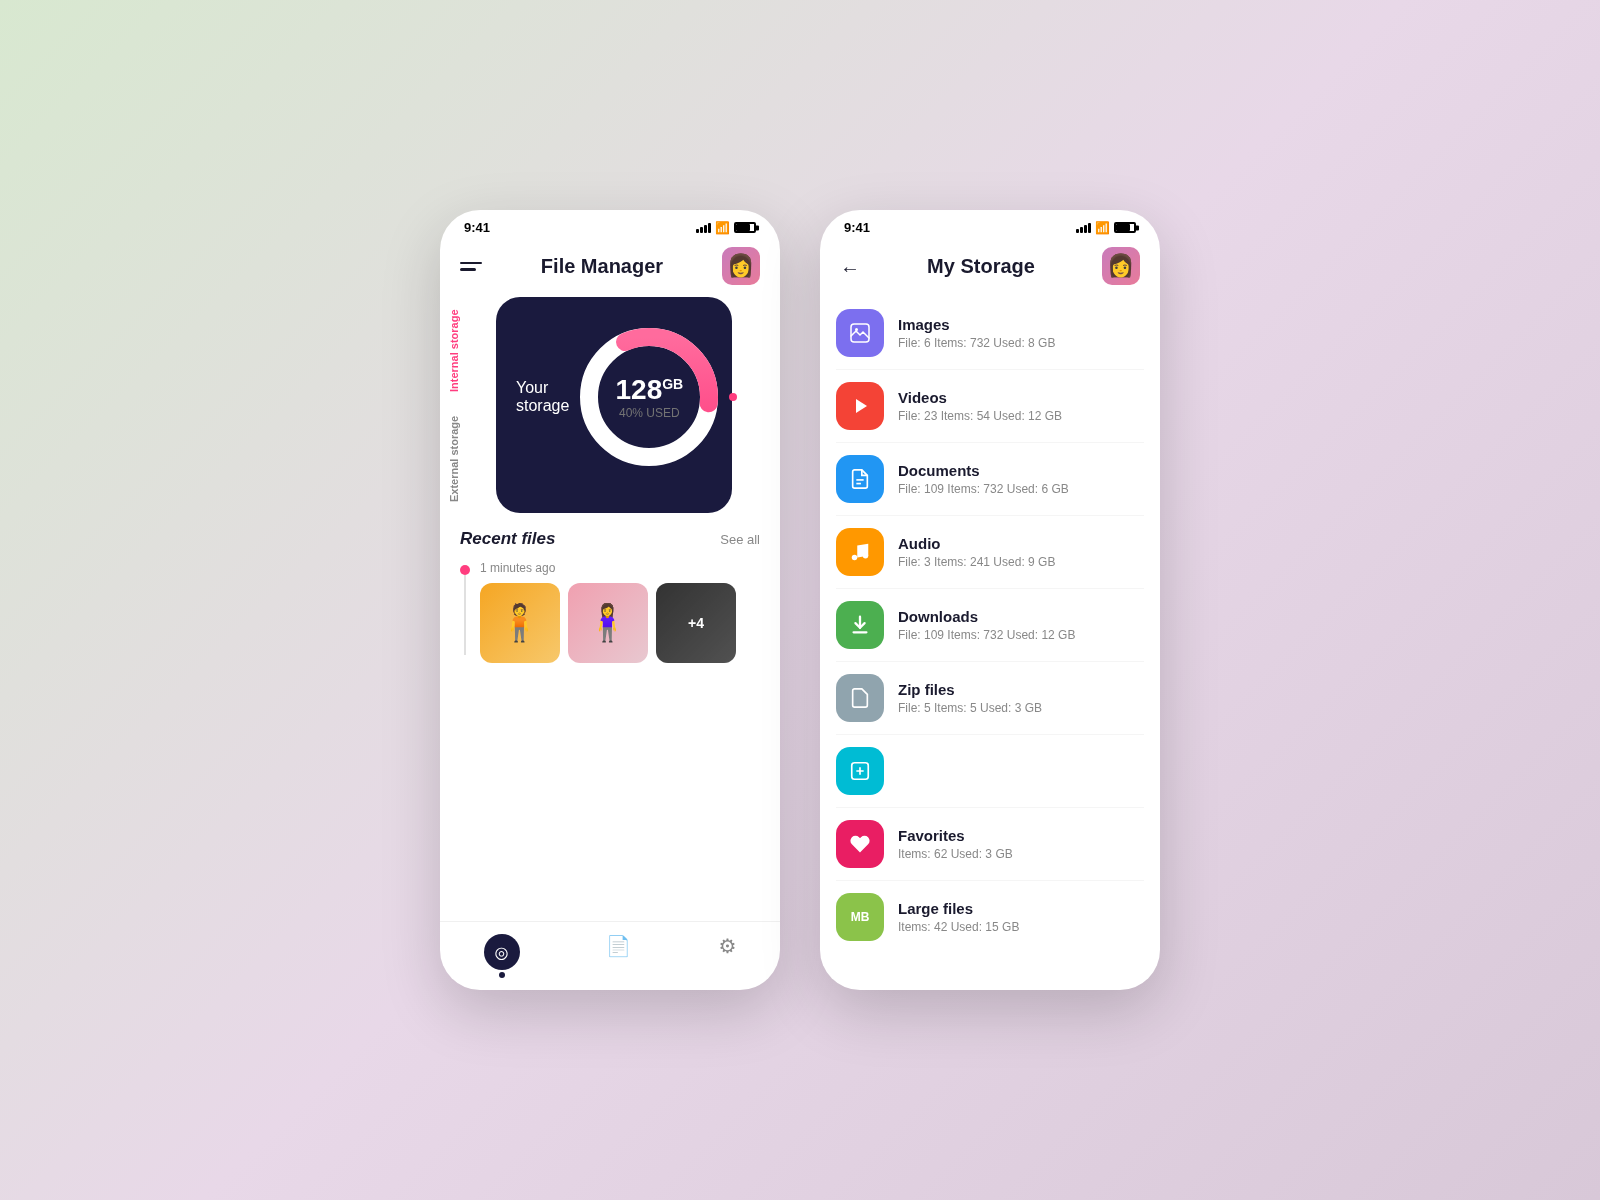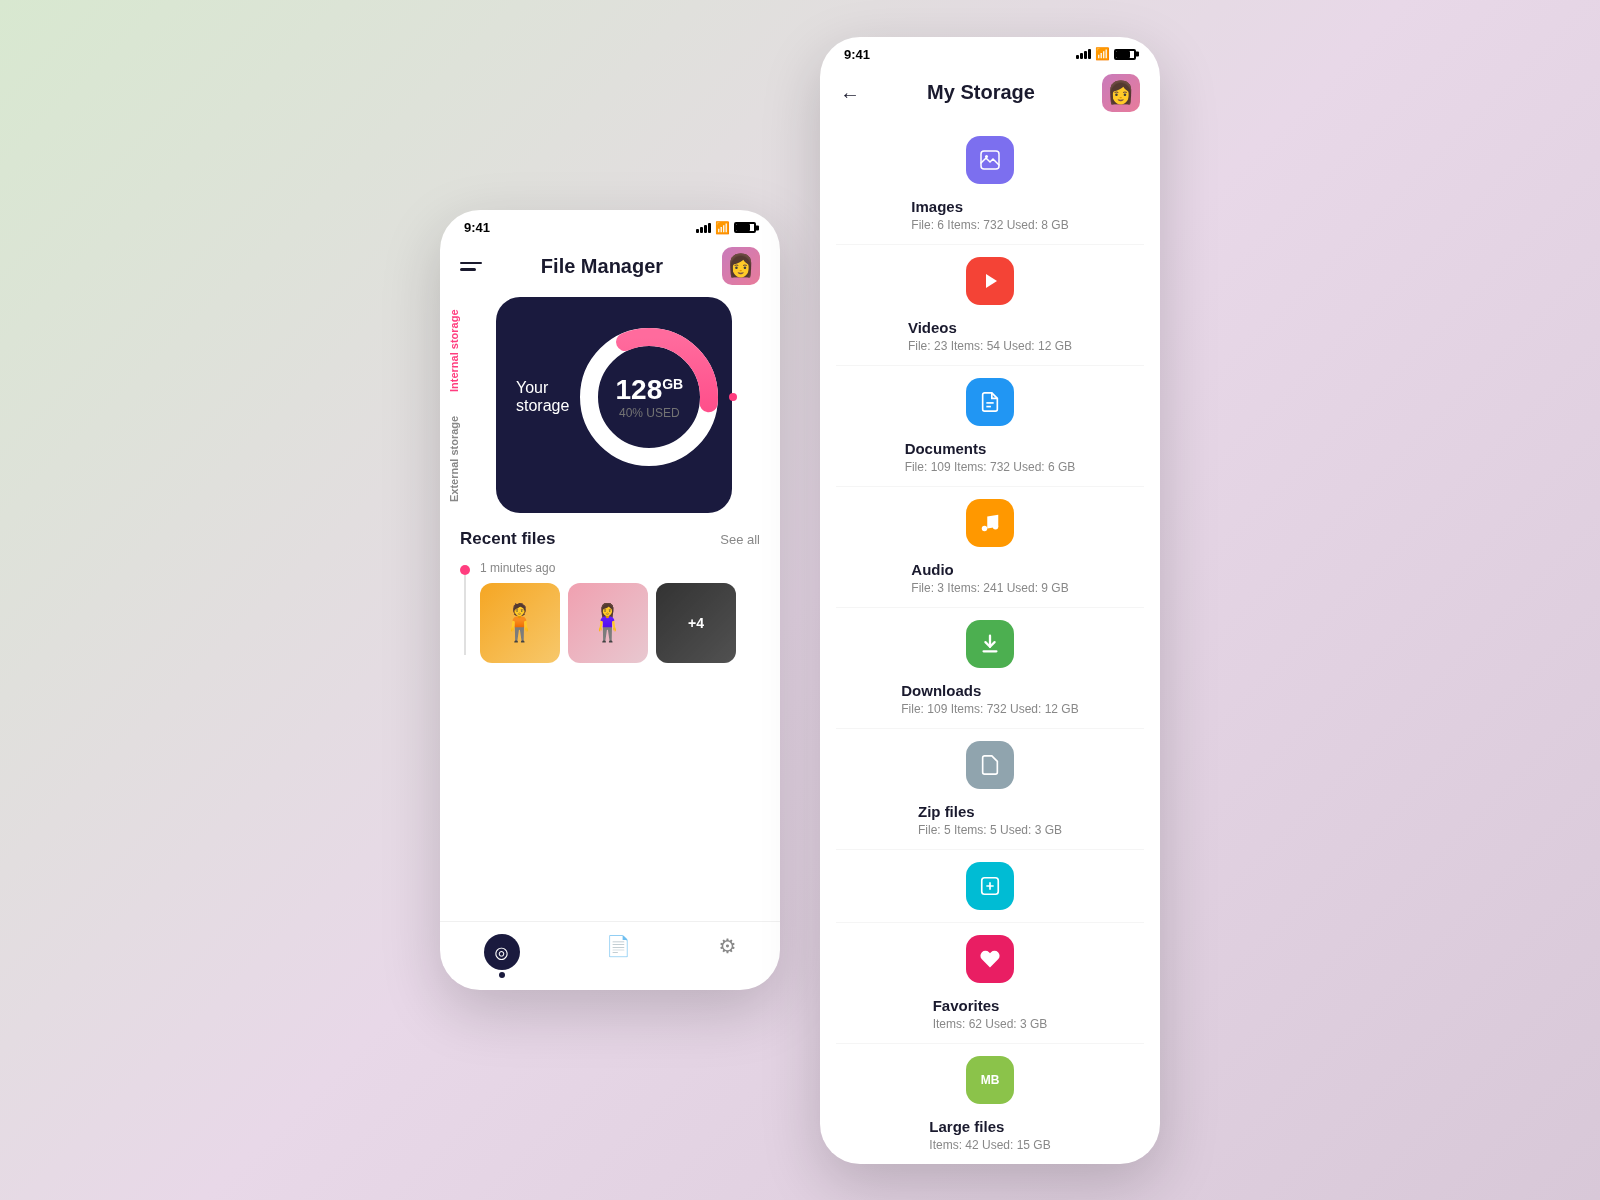--- a/index.html
+++ b/index.html
@@ -206,20 +206,21 @@
     .recent-header {
       display: flex;
       justify-content: space-between;
       align-items: center;
       margin-bottom: 12px;
     }
     .recent-title {
       font-size: 17px;
       font-weight: 700;
       color: #1a1a2e;
+      font-style: italic;
     }
     .see-all {
       font-size: 13px;
       color: #888;
       cursor: pointer;
     }
     .timeline-item {
       display: flex;
       align-items: flex-start;
       gap: 10px;
@@ -326,21 +327,20 @@
       overflow-y: auto;
       padding: 0 16px;
     }
     .storage-list-item {
       display: flex;
       align-items: center;
       padding: 12px 0;
       border-bottom: 1px solid #f5f5f5;
       gap: 14px;
       cursor: pointer;
-      flex-direction: column;
     }
     .storage-list-item:last-child { border-bottom: none; }
     .category-icon {
       width: 48px;
       height: 48px;
       border-radius: 14px;
       display: flex;
       align-items: center;
       justify-content: center;
       font-size: 22px;

